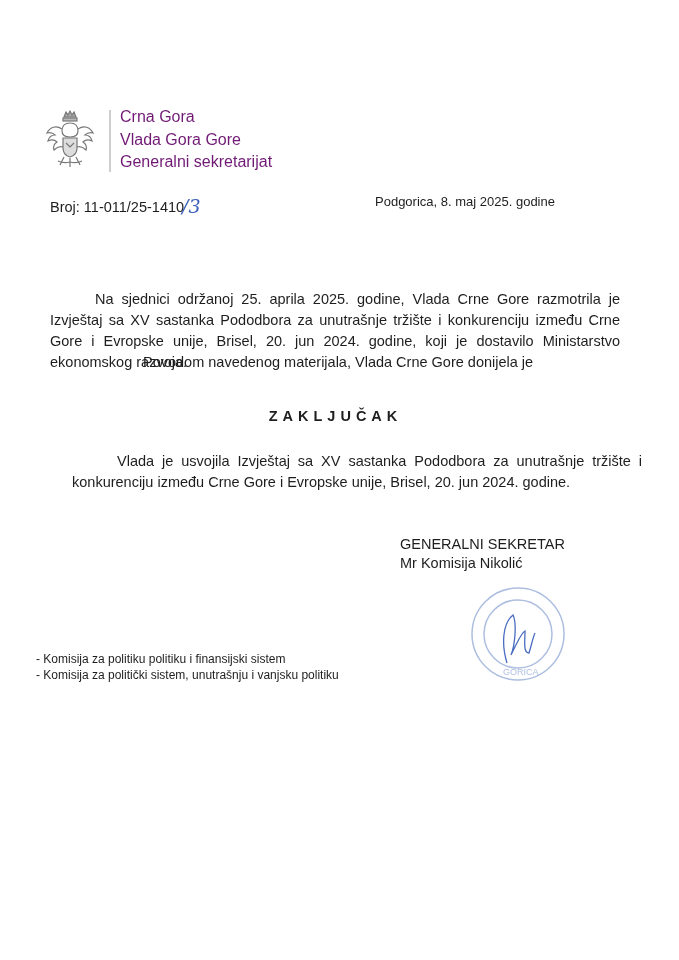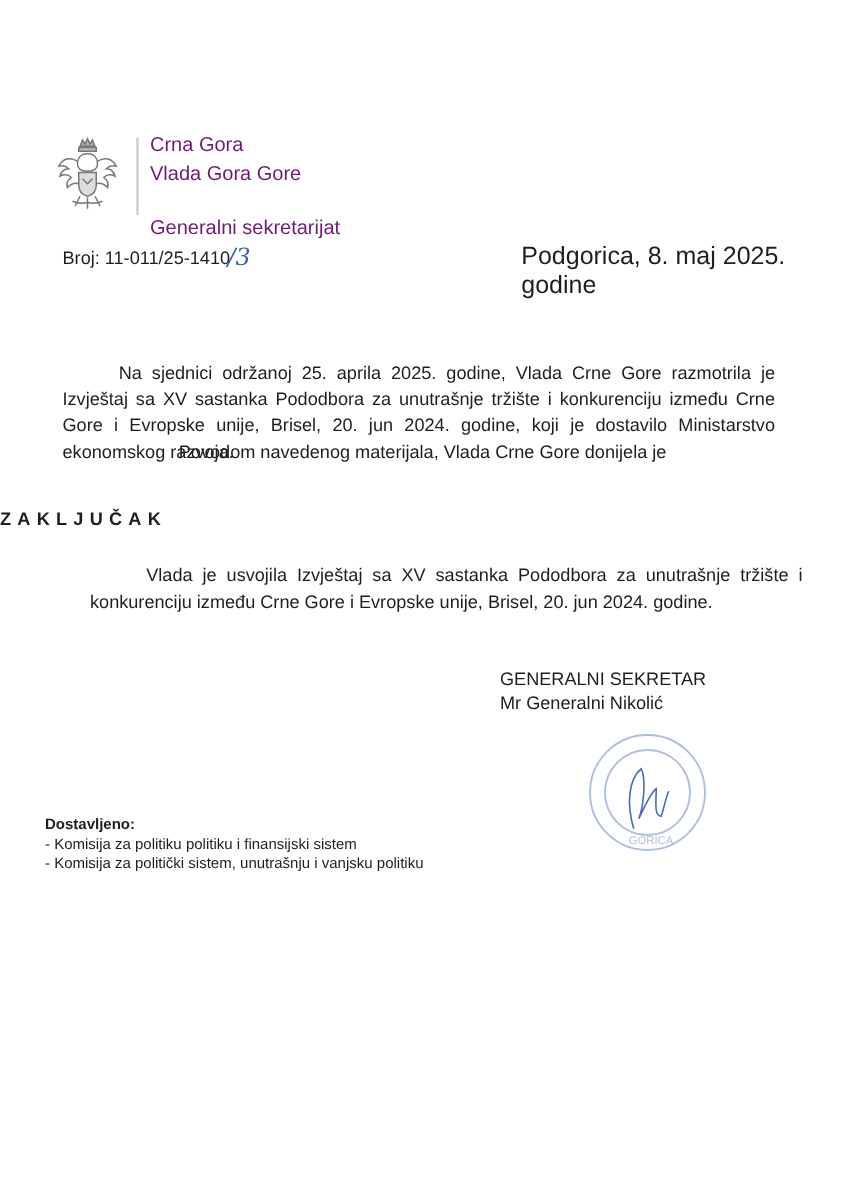--- a/index.html
+++ b/index.html
@@ -4,29 +4,29 @@
 <style>
   html, body { margin: 0; padding: 0; }
   body {
     width: 679px; height: 960px; background: #ffffff; position: relative; overflow: hidden;
     font-family: "Liberation Sans", sans-serif; color: #1e1e1e;
   }
   .abs { position: absolute; }
   .crest { left: 44px; top: 109px; width: 52px; height: 62px; }
   .vline { left: 109px; top: 110px; width: 2px; height: 62px; background: #cfcfcf; }
   .hdr { left: 120px; font-weight: normal; font-size: 16px; color: #701a75; }
-  .hdr1 { top: 108px; } .hdr2 { top: 131px; } .hdr3 { top: 153px; margin-top: 21px; }
+  .hdr1 { top: 108px; } .hdr2 { top: 131px; } .hdr3 { top: 153px; }
   .broj { left: 50px; top: 194px; font-size: 14.5px; }
   .broj .hand { font-family: "DejaVu Serif", serif; font-style: italic; color: #3a5fb8; font-size: 19px; margin-left: -2px; position: relative; top: 1px; }
-  .place { left: 417px; top: 194px; font-size: 20px; }
+  .place { left: 375px; top: 194px; font-size: 13px; }
   .para { left: 50px; width: 570px; font-size: 14.5px; line-height: 21px; text-align: justify; }
   .p1 { top: 289px; }
   .p1 .indent { display: inline-block; width: 45px; }
   .p2 { top: 352px; left: 95px; width: 520px; text-align: left; margin-left: 48px; }
-  .title { left: 0; width: 671px; top: 408px; font-weight: bold; font-size: 14.5px; letter-spacing: 5px; padding-left: 0px; }
+  .title { left: 0; width: 671px; top: 408px; text-align: center; font-weight: bold; font-size: 14.5px; letter-spacing: 5px; padding-left: 0px; }
   .p3 { top: 451px; margin-left: 22px; }
   .p3 .indent { display: inline-block; width: 45px; }
   .sig { left: 400px; width: 245px; top: 535px; text-align: left; font-weight: normal; font-size: 14.5px; line-height: 19px; }
   .stamp { left: 469px; top: 585px; width: 98px; height: 98px; }
   .dost { left: 36px; top: 652px; font-size: 12px; line-height: 15.5px; }
   .dost .dh { font-weight: bold; }
   .dost .item { display: block; padding-left: 9px; text-indent: -9px; }
   b { font-weight: normal; }
 </style>
 </head>
@@ -73,20 +73,19 @@
     <g fill="none" stroke="#9fb3dc" stroke-width="1.5" opacity="0.85">
       <circle cx="49" cy="49" r="46"></circle>
       <circle cx="49" cy="49" r="34"></circle>
       <text x="34" y="90" font-size="9" fill="#9fb3dc" stroke="none" font-family="Liberation Sans, sans-serif">GORICA</text>
     </g>
     <path d="M38 78 c-6 -20 -4 -40 6 -48 c4 8 2 30 -2 40 c4 -8 10 -22 14 -24 c0 10 -2 22 4 22 c2 -6 4 -16 6 -20" fill="none" stroke="#4a6cc0" stroke-width="1.3"></path>
   </svg>
 </div>
 <div class="abs sig">
   <div>GENERALNI SEKRETAR</div>
-  <div>Mr Generalni Nikolić</div>
+  <div>Mr Komisija Nikolić</div>
 </div>
 
 <div class="abs dost">
-  <div class="dh">Dostavljeno:</div>
   <span class="item">- Komisija za politiku politiku i finansijski sistem</span>
   <span class="item">- Komisija za politički sistem, unutrašnju i vanjsku politiku</span>
 </div>
 
 </body></html>

